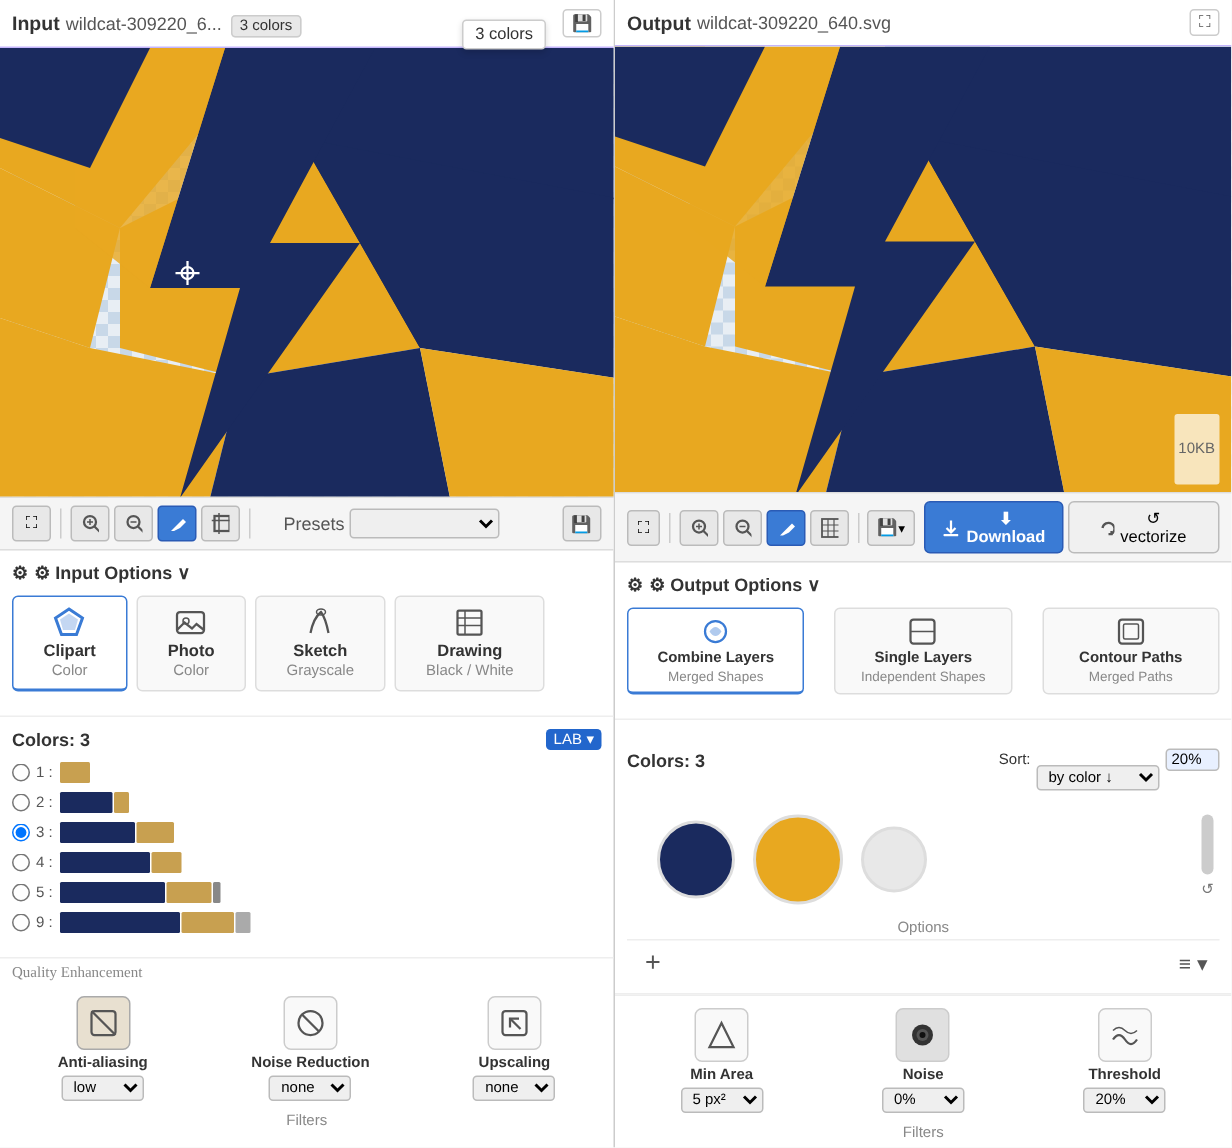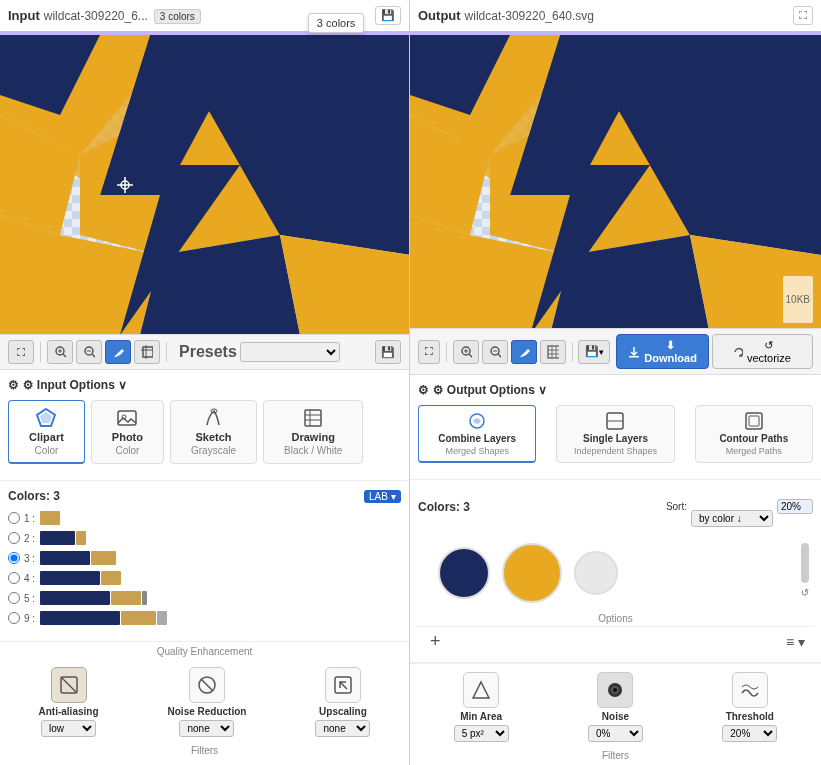--- a/index.html
+++ b/index.html
@@ -5,36 +5,36 @@
     * { box-sizing: border-box; margin: 0; padding: 0; }
     body { font-family: Arial, sans-serif; font-size: 12px; background: #f0f0f0; color: #333; width: 821px; height: 765px; overflow: hidden; }
 
     .main-container { display: flex; width: 821px; height: 765px; }
 
     
     .left-panel { width: 410px; border-right: 1px solid #ccc; display: flex; flex-direction: column; background: #fff; }
     .right-panel { width: 411px; display: flex; flex-direction: column; background: #fff; }
 
     
-    .panel-header { display: flex; align-items: center; padding: 6px 8px; background: #fff; border-bottom: 4px solid #c4b5fd; font-size: 13px; }
+    .panel-header { display: flex; align-items: center; padding: 6px 8px; background: #fff; border-bottom: 1px solid #c4b5fd; font-size: 13px; }
     .panel-header .title { font-weight: bold; font-size: 13px; margin-right: 4px; }
     .panel-header .filename { font-size: 12px; color: #555; }
     .panel-header .badge { background: #e8e8e8; border: 1px solid #ccc; border-radius: 3px; font-size: 10px; padding: 1px 5px; margin-left: 6px; cursor: pointer; }
     .panel-header .spacer { flex: 1; }
     .panel-header .icon-btn { background: none; border: 1px solid #ccc; border-radius: 3px; padding: 2px 5px; cursor: pointer; font-size: 11px; color: #555; }
 
     
     .preview-area { height: 300px; background: repeating-conic-gradient(#c8d8e8 0% 25%, #e8eef4 0% 50%) 0 0 / 16px 16px; position: relative; overflow: hidden; border-bottom: 1px solid #ddd; }
 
     
     .toolbar { display: flex; align-items: center; padding: 5px 8px; background: #f5f5f5; border-bottom: 1px solid #ddd; gap: 3px; }
     .tb-btn { background: #e8e8e8; border: 1px solid #bbb; border-radius: 3px; padding: 3px 6px; cursor: pointer; font-size: 11px; display: flex; align-items: center; justify-content: center; width: 26px; height: 24px; }
     .tb-btn.active { background: #3a7bd5; border-color: #2a5bb5; color: white; }
     .tb-separator { width: 1px; height: 20px; background: #ccc; margin: 0 3px; }
-    .presets-label { font-size: 16px; color: #555; margin-left: 6px; font-weight: bold; }
+    .presets-label { font-size: 12px; color: #555; margin-left: 16px; }
     .presets-select { border: 1px solid #bbb; border-radius: 3px; padding: 2px 4px; font-size: 11px; width: 100px; }
     .tb-spacer { flex: 1; }
 
     
     .options-section { padding: 8px; border-bottom: 1px solid #eee; }
     .section-title { display: flex; align-items: center; gap: 4px; font-size: 12px; font-weight: bold; cursor: pointer; margin-bottom: 8px; }
 
     
     .input-types { display: flex; gap: 6px; margin-bottom: 8px; }
     .type-btn { display: flex; flex-direction: column; align-items: center; padding: 6px 20px; border: 1px solid #ddd; border-radius: 4px; cursor: pointer; background: #f9f9f9; gap: 2px; min-width: 70px; }
@@ -51,21 +51,21 @@
     
     .color-rows { margin-bottom: 6px; }
     .color-row { display: flex; align-items: center; gap: 4px; margin-bottom: 2px; height: 18px; }
     .color-radio { width: 12px; height: 12px; cursor: pointer; }
     .color-num { font-size: 10px; width: 12px; color: #555; }
     .color-bar-container { display: flex; gap: 1px; align-items: center; }
     .color-block { height: 14px; border-radius: 1px; }
 
     
     .quality-section { padding: 4px 8px; border-top: 1px solid #eee; }
-    .quality-title { font-size: 10px; color: #888; text-align: center; margin-bottom: 6px; }
+    .quality-title { font-size: 10px; color: #888; text-align: left; margin-bottom: 6px; font-family: Liberation Serif, serif; }
 
     .filter-btns { display: flex; gap: 8px; justify-content: space-around; padding: 4px 0; }
     .filter-item { display: flex; flex-direction: column; align-items: center; gap: 3px; }
     .filter-icon { width: 36px; height: 36px; border: 1px solid #ccc; border-radius: 5px; display: flex; align-items: center; justify-content: center; font-size: 18px; cursor: pointer; background: #f9f9f9; position: relative; }
     .filter-icon.active { background: #e8e0d0; border-color: #aaa; }
     .filter-name { font-size: 10px; font-weight: bold; }
     .filter-select { border: 1px solid #bbb; border-radius: 3px; padding: 1px 3px; font-size: 10px; width: 55px; }
 
     
     .filters-title { font-size: 10px; color: #888; text-align: center; margin-top: 4px; }

